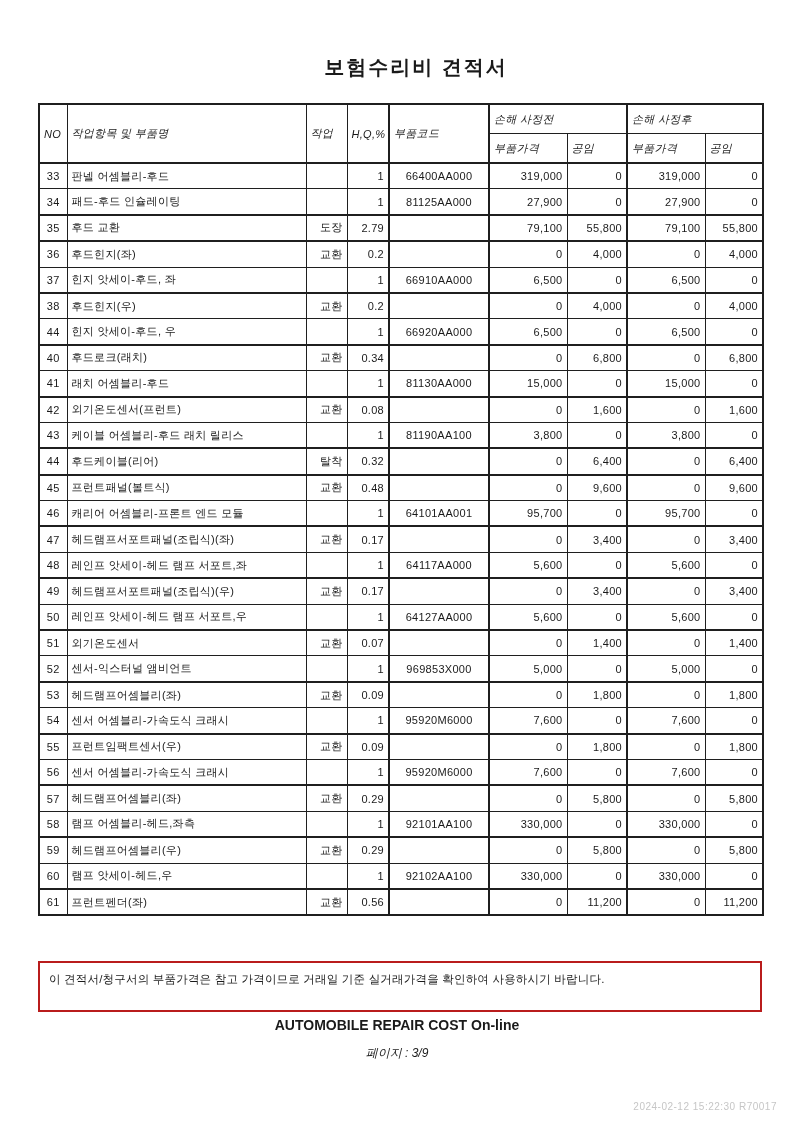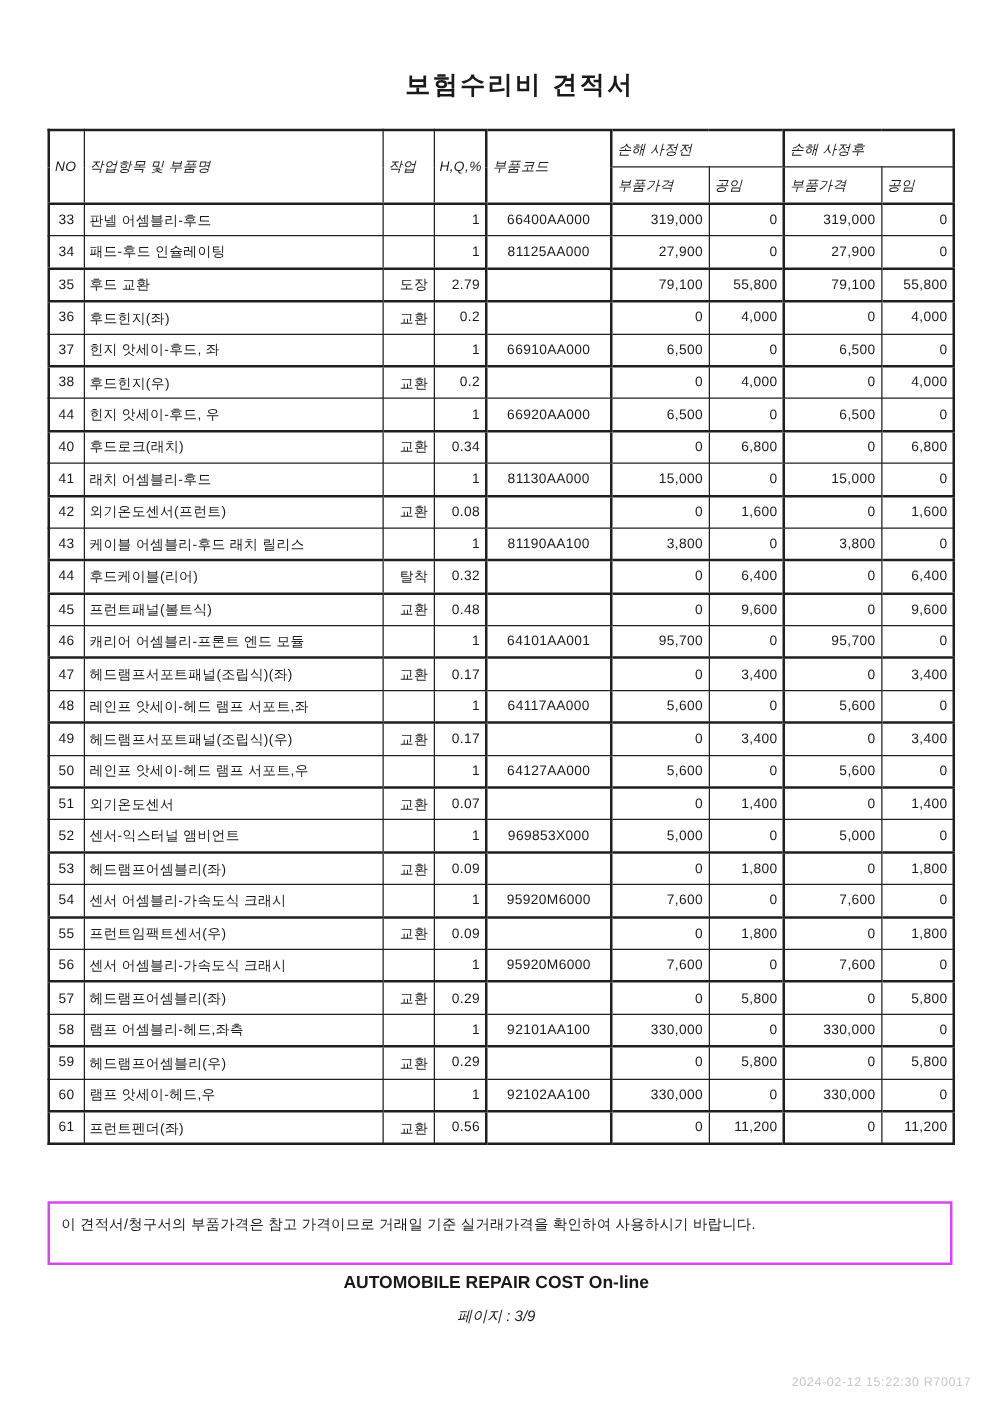--- a/index.html
+++ b/index.html
@@ -30,21 +30,21 @@
   .thick-left { border-left-width:2px !important; }
   tr.group-start td { border-top-width:2px; }
   .c-no   { text-align:center; }
   .c-item { text-align:left; padding-left:10px; }
   .c-work { text-align:right; padding:0 1px; }
   .c-hq   { text-align:right; padding-right:3px; }
   .c-code { text-align:center; padding-left:5px;margin-left:44px; }
   .c-price1,.c-labor1,.c-price2,.c-labor2 { text-align:right; padding-right:5px; }
   .notice-box {
     position:absolute; top:961px; left:38px; width:724px; height:51px;
-    box-sizing:border-box; border:2px solid #d946ef;
+    box-sizing:border-box; border:2px solid #b91c1c;
     padding:9px 9px; font-size:11.5px; letter-spacing:0.2px;
   }
   .brand {
     position:absolute; top:1017px; left:0; width:100%;
     text-align:center; font-weight:bold; font-size:14px;
   }
   .page-label {
     position:absolute; top:1045px; left:0; width:100%;
     text-align:center; font-size:12px;font-style:italic;
   }

